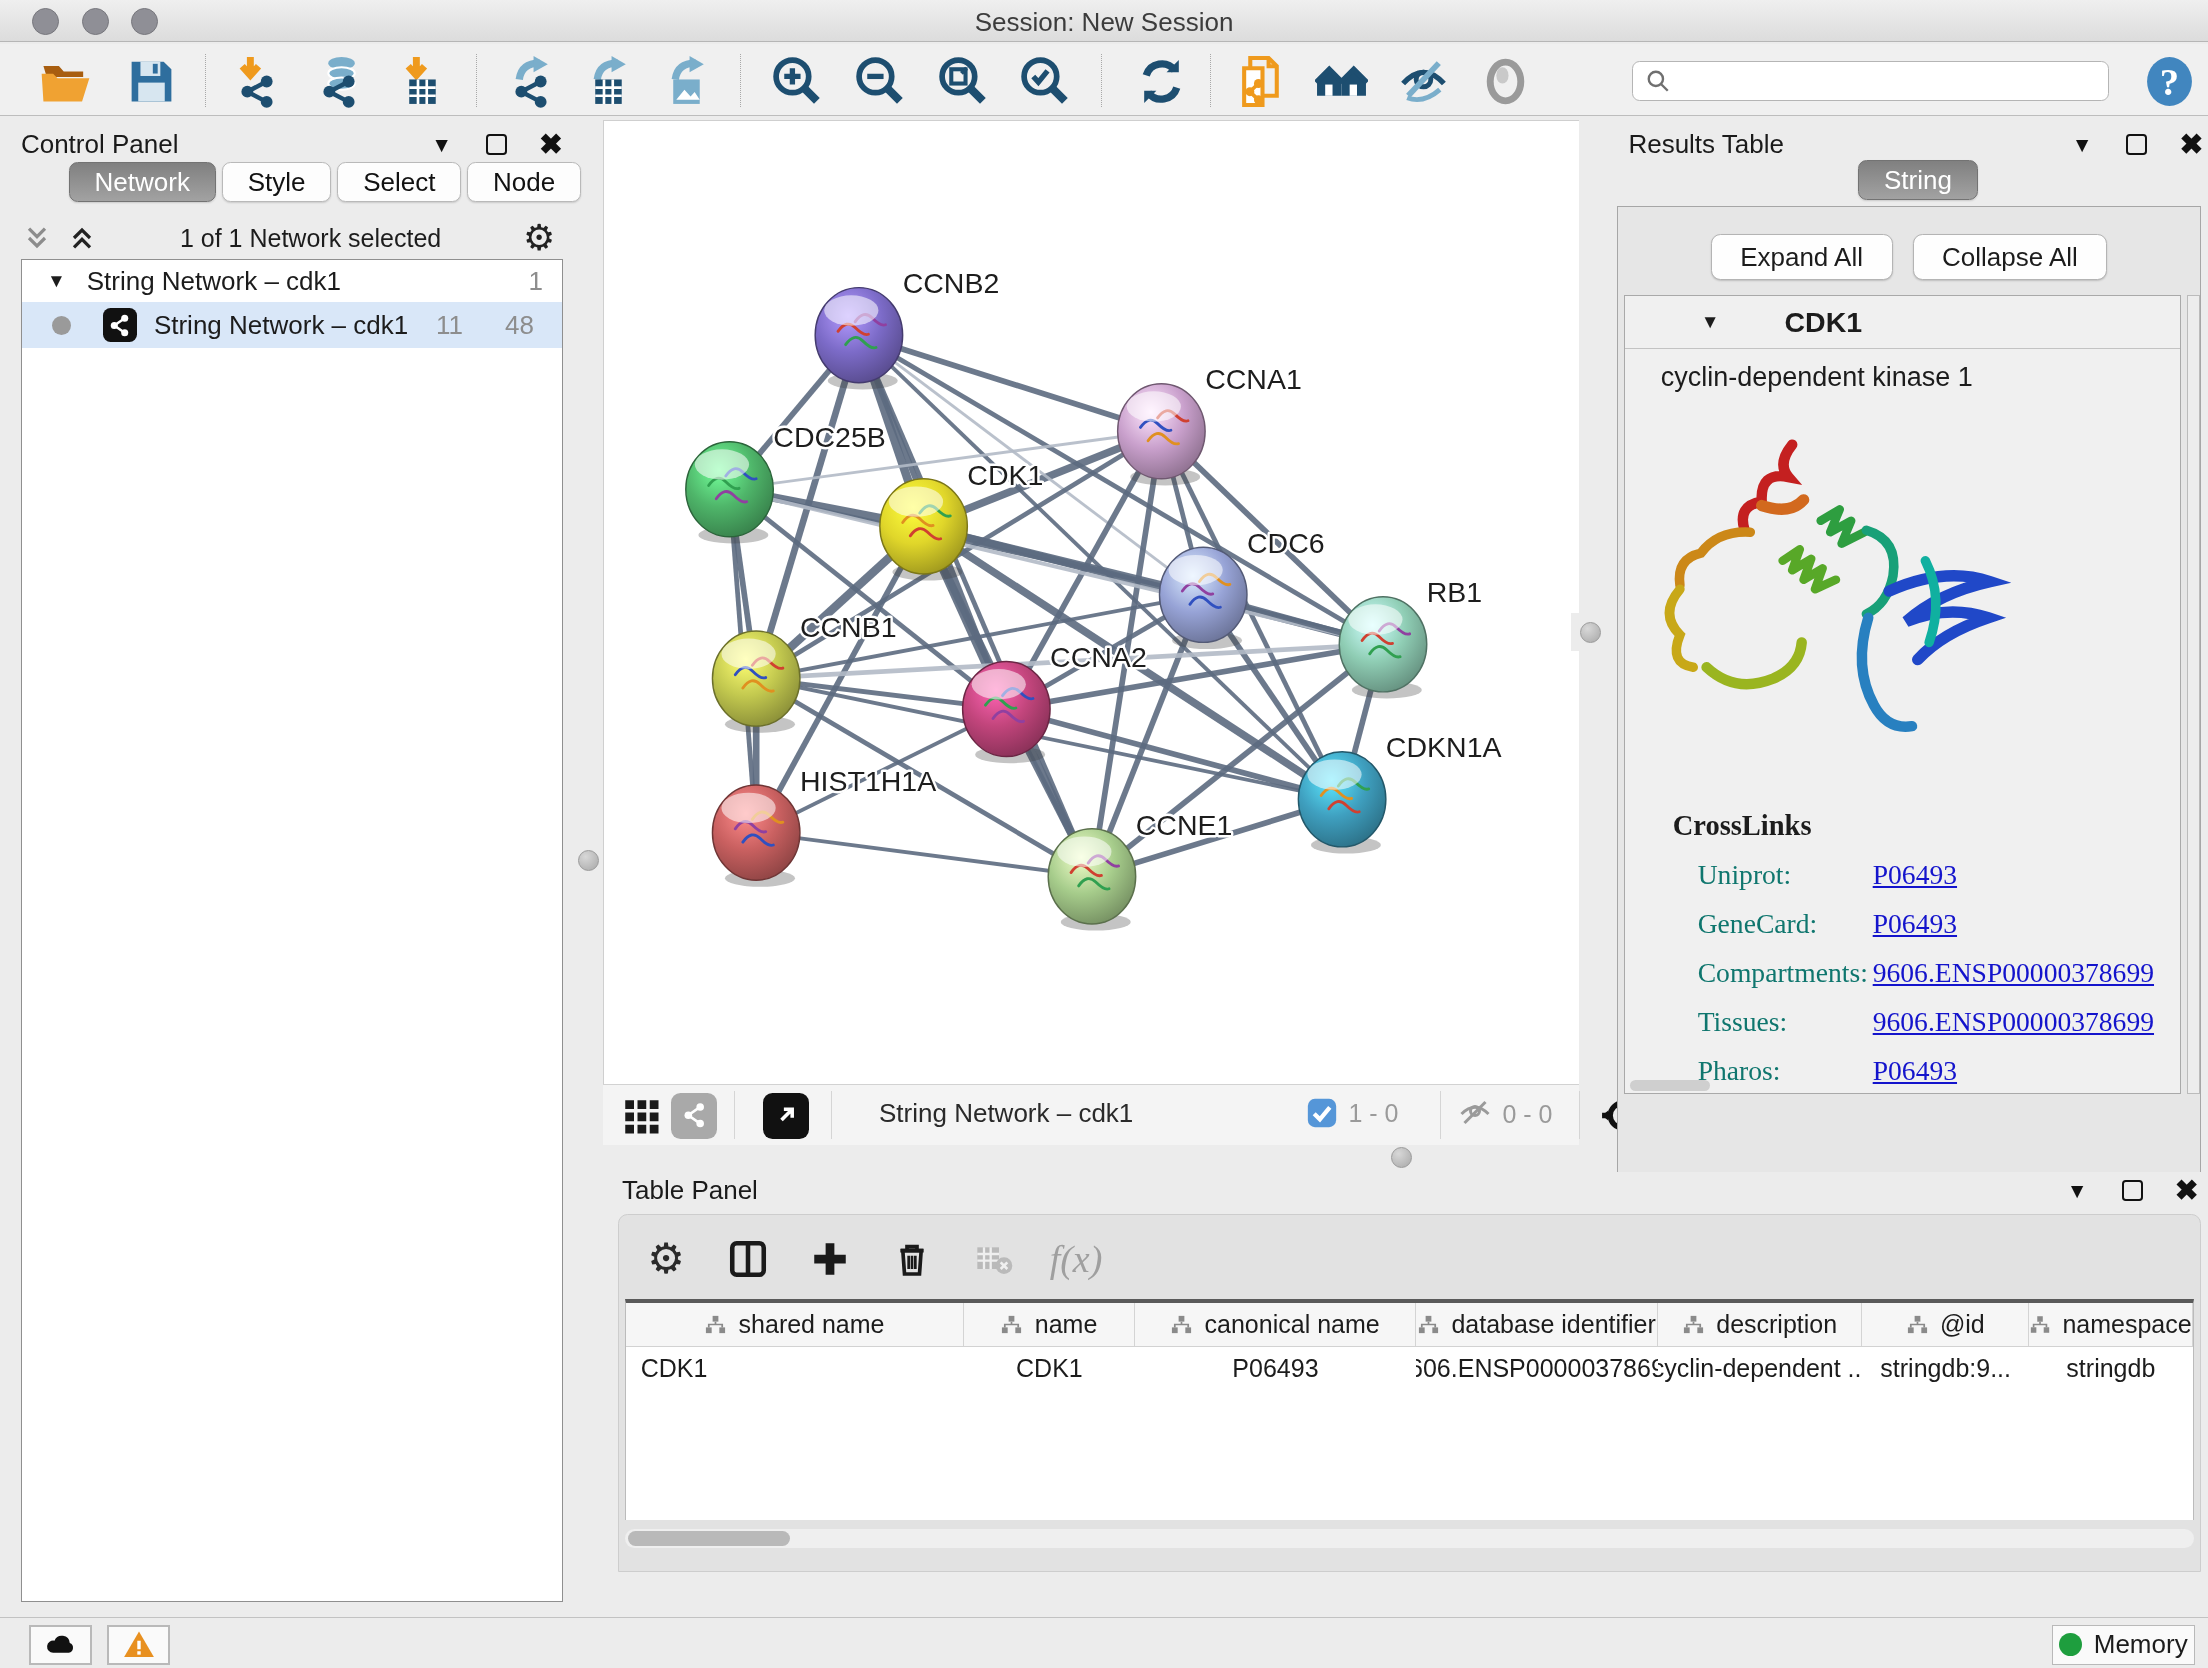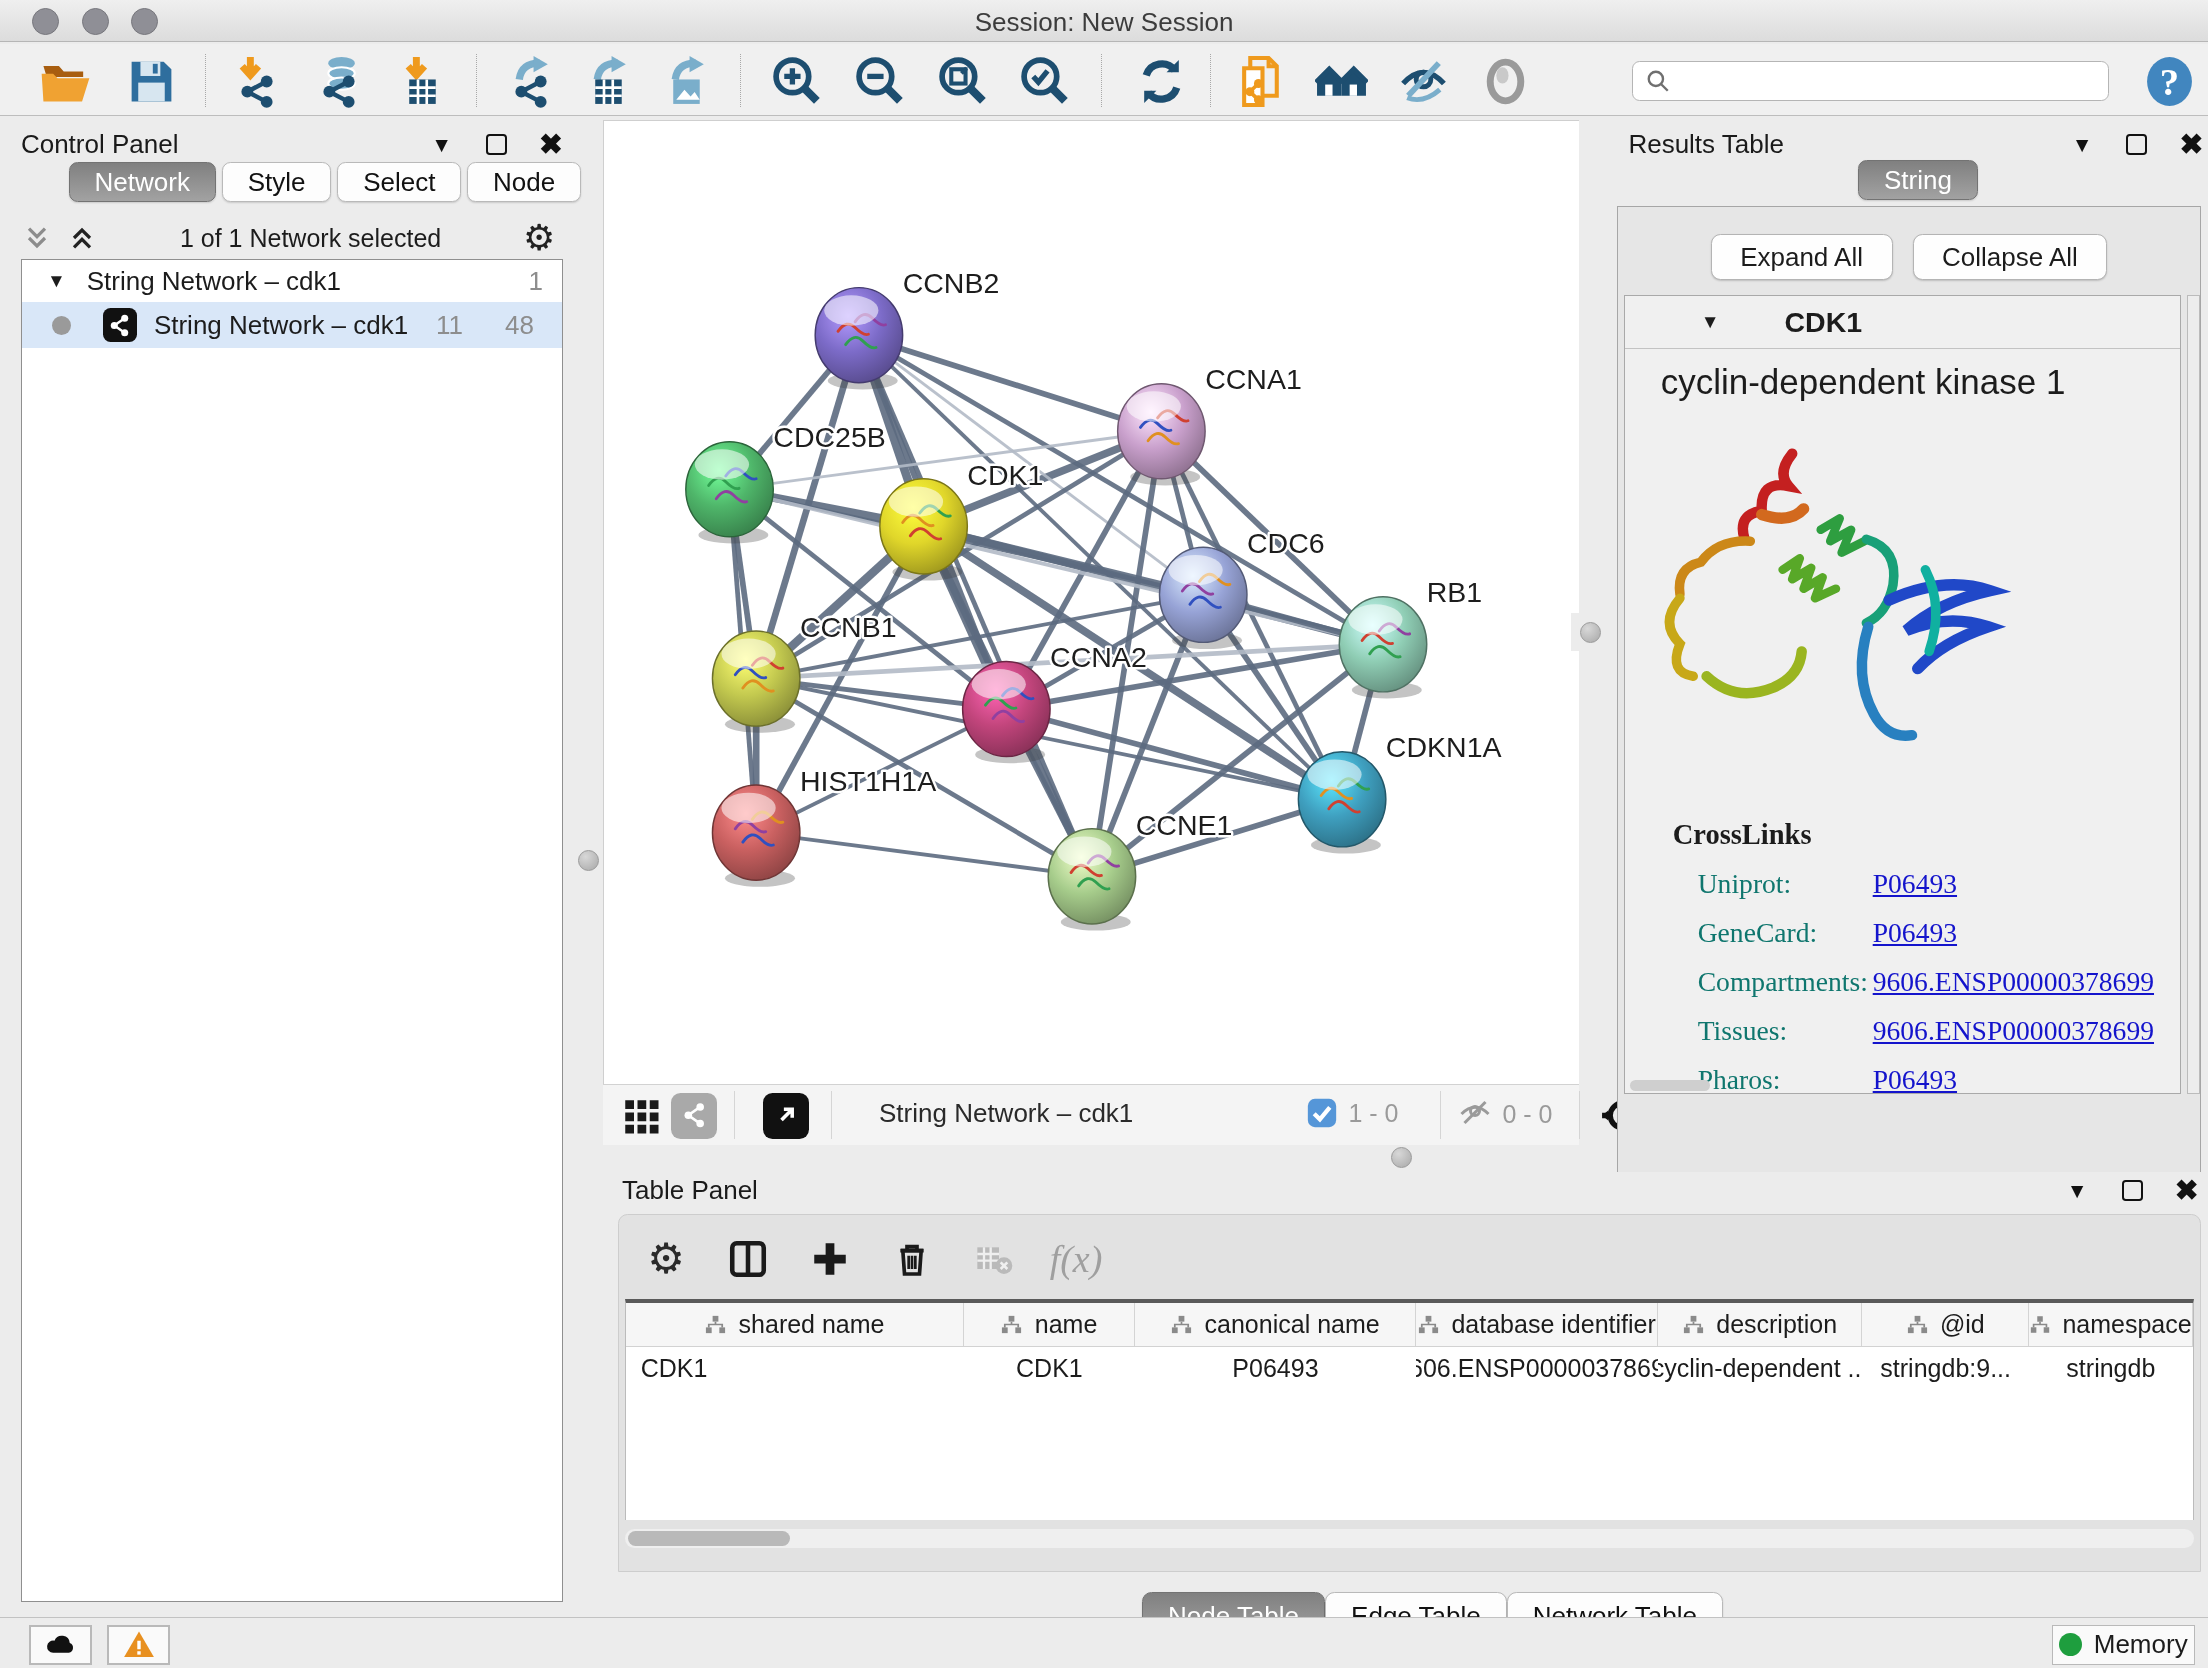--- a/index.html
+++ b/index.html
@@ -75,21 +75,21 @@
     background:#e6e6e6; border:1.9px solid #a6a6a6; }
   #rp-buttons { display:flex; gap:20px; justify-content:center; margin-top:27px; }
   .rp-btn { height:46px; padding:0 28.5px; background:#fefefe; border:1px solid #b4b4b4;
     border-radius:9.5px; font-size:26px; display:flex; align-items:center; box-shadow:0 1px 1.9px rgba(0,0,0,0.18); }
   #rp-inner { position:absolute; left:5.7px; top:88px; width:557px; height:799px;
     background:#f0f0f0; border:1px solid #a9a9a9; overflow:hidden; }
   #rp-scroll { position:absolute; right:0px; top:88px; width:13.3px; height:799px;
     background:#ededed; border:1px solid #bbb; }
   #entry-header { height:53px; border-bottom:1.9px solid #c3c3c3; display:flex; align-items:center; }
   #entry-name { font-weight:bold; font-size:28.5px; }
-  #entry-desc { margin:13.3px 0 0 36px; font-size:35px; }
+  #entry-desc { margin:13.3px 0 0 36px; font-size:27px; }
   #protein-img { margin:25px 0 0 15px; }
   #crosslinks { margin:15px 0 0 48px; font-family:"Liberation Serif", serif; font-size:27.6px; }
   #crosslinks-title { font-weight:bold; font-size:28.5px; }
   .cl-row { display:flex; margin-top:17px; }
   .cl-label { width:175px; margin-left:25px; color:#0f766e; }
   .cl-link { color:#1414cc; text-decoration:underline; }
   #rp-inner-scrollthumb { position:absolute; left:5.7px; bottom:1.9px; width:80px; height:11.4px;
     background:#cfcfcf; border-radius:5.7px; }
   
   #table-panel { position:absolute; left:603px; top:1172px; width:1605px; height:438px; background:#ececec; }
@@ -797,25 +797,20 @@
             <div class="nt-cell" style="width: 282px; justify-content: center;">P06493</div>
             <div class="nt-cell" style="width: 242px; justify-content: center;">9606.ENSP00000378699</div>
             <div class="nt-cell" style="width: 205px; justify-content: center;">cyclin-dependent ...</div>
             <div class="nt-cell" style="width: 167px; justify-content: center;">stringdb:9...</div>
             <div class="nt-cell" style="width: 164px; justify-content: center;">stringdb</div>
           </div>
       </div>
       <div id="tp-scrollbar">
         <div id="tp-scrollthumb"></div>
       </div>
-      <div id="tp-tabs">
-          <div class="seg-tab active">Node Table</div>
-          <div class="seg-tab">Edge Table</div>
-          <div class="seg-tab">Network Table</div>
-        </div>
     </div>
   </div>
 
   <div id="statusbar">
     <span class="sb-btn" style="left:28.5px; width:63px">
       <svg width="34" height="34" viewBox="0 0 24 24">
           <path d="M7.2 17.5a4.3 4.3 0 1 1 .9-8.5A5.6 5.6 0 0 1 18.9 10.6 3.6 3.6 0 0 1 18.2 17.5z" fill="#111"></path>
         </svg>
     </span>
     <span class="sb-btn" style="left:107px; width:63px">

